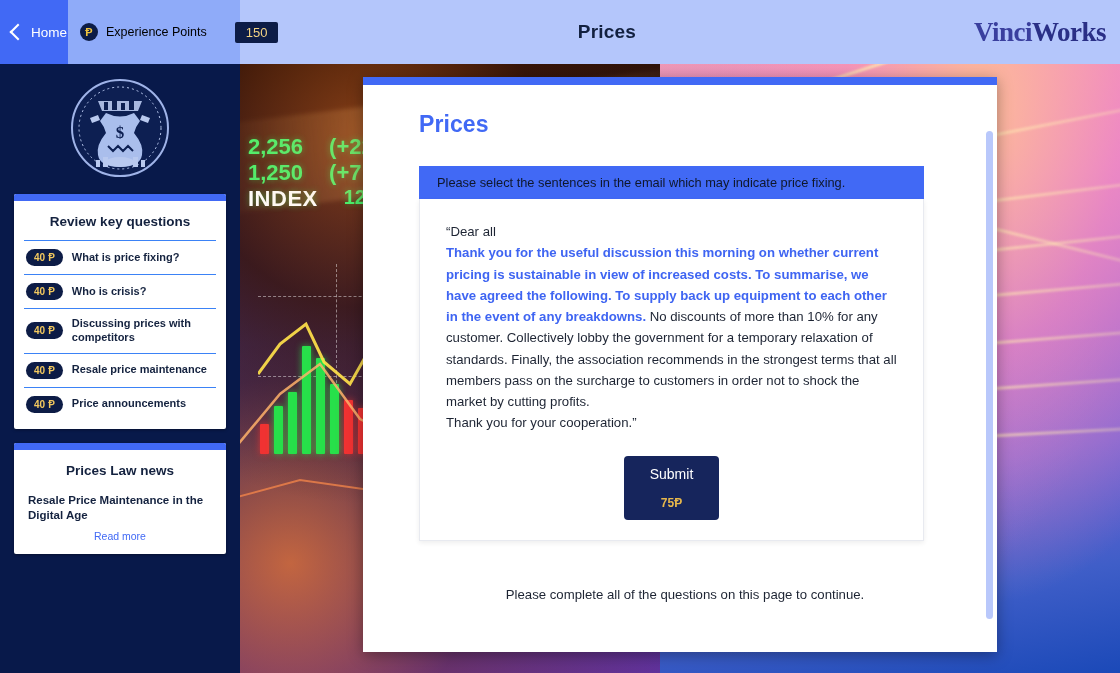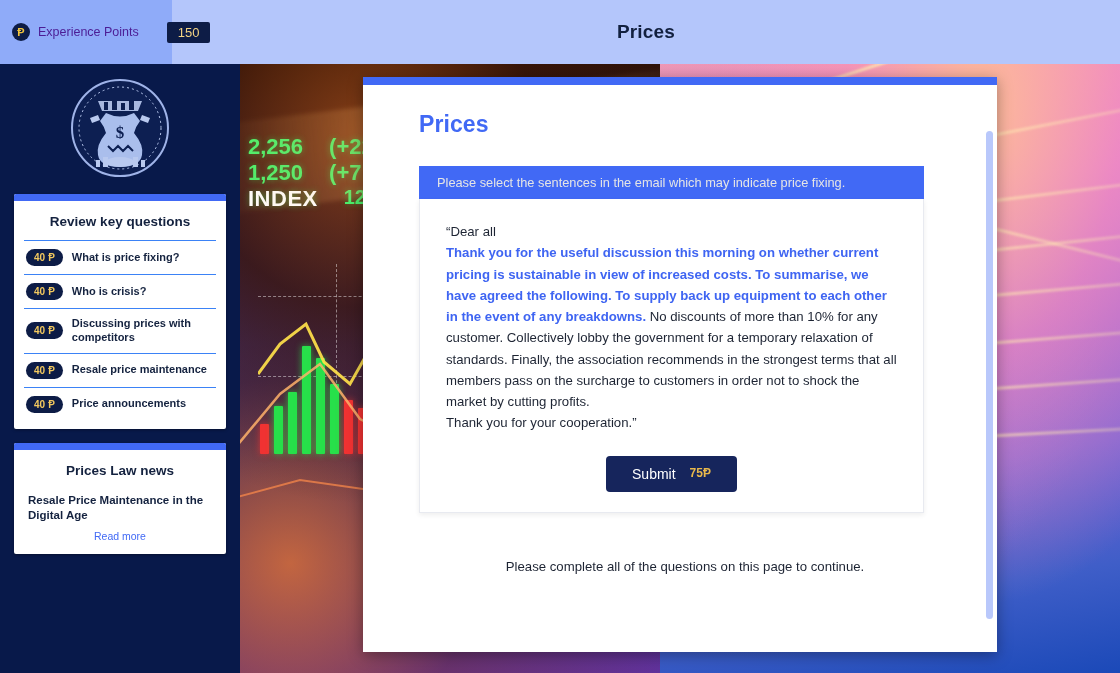--- a/index.html
+++ b/index.html
@@ -40,21 +40,21 @@
     display: flex; align-items: center; gap: 8px;
     padding-left: 12px;
   }
   .xp-coin {
     width: 18px; height: 18px; border-radius: 50%;
     background: #0d1c46;
     display: flex; align-items: center; justify-content: center;
     color: #f0c33c; font-size: 11px; font-weight: bold;
     flex: 0 0 auto;
   }
-  .xp-label { color: #4c1d95; font-size: 12.5px; white-space: nowrap; }
+  .xp-label { color: #000000; font-size: 12.5px; white-space: nowrap; }
   .xp-count {
     background: #0d1c46; color: #f3d383;
     font-size: 13px; padding: 3px 11px; border-radius: 2px;
     margin-left: 20px;
   }
   .topbar-title {
     flex: 1 1 auto;
     display: flex; align-items: center; justify-content: center;
     color: #12203f; font-size: 19px; font-weight: bold;
     letter-spacing: .2px;
@@ -204,43 +204,44 @@
   .page-title {
     color: #4169f5; font-size: 23px; font-weight: bold; letter-spacing: .1px;
     margin-bottom: 22px;
   }
   .intro {
     color: #1d2433; font-size: 13.2px; line-height: 1.62;
     width: 474px;
   }
   .q-block { margin-top: 28px; width: 505px; }
   .q-prompt {
-    background: #4169f5; color: #e5e5e5;
+    background: #4169f5; color: #0f172a;
     font-size: 12.8px; padding: 9px 18px; margin-top: 14px;
   }
   .email-box {
     background: #ffffff;
     border: 1px solid #e8eaf0;
     border-top: none;
     box-shadow: 0 2px 5px rgba(0,0,0,.07);
     padding: 22px 26px 20px;
   }
   .email-text { font-size: 13.2px; line-height: 1.61; color: #1d2433; }
   .sel {
     color: #3f65f2; font-weight: bold; cursor: pointer;
   }
   .plain { cursor: pointer; }
   .submit-wrap { display: flex; justify-content: center; margin-top: 22px; }
   .submit-btn {
     background: #16255c; color: #ffffff;
     border: none; border-radius: 4px;
     font-family: "Liberation Sans", sans-serif;
     font-size: 14px; padding: 10px 26px;
-    display: flex; gap: 14px;
+    display: flex; align-items: center; gap: 14px;
     cursor: pointer;
+    flex-direction: column;
   }
   .submit-cost { color: #e8b84b; font-size: 12px; font-weight: bold; }
   .complete-note {
     text-align: center; font-size: 13.2px; color: #1d2433;
     margin-top: 46px;
   }
   .card-scrollbar {
     position: absolute; right: 4px; top: 54px; width: 7px; height: 542px;
     z-index: 25;
   }
@@ -317,28 +318,36 @@
       <div class="binary" style="left:10px;  top:282px;">0 1 1 0 1 0</div>
       <div class="binary" style="left:10px;  top:318px;">1 0 1 0 1 0</div>
       <div class="binary" style="left:10px;  top:392px;">0 1 1 0 1 1</div>
       <div class="binary" style="left:10px;  top:424px;">1 0 0 1 0 0</div>
       <div class="binary" style="left:10px;  top:456px;">0 1 1 0 1 0</div>
       <div class="binary" style="left:10px;  top:488px;">1 0 1 0 0 1</div>
     </div>
   </div>
 
   <div class="topbar">
+    <div class="home-zone">
+      <span class="chev"></span>
+      <span class="home-label">Home</span>
+    </div>
     <div class="xp-zone">
       <span class="xp-coin">
         <span>Ᵽ</span>
       </span>
       <span class="xp-label">Experience Points</span>
       <span class="xp-count">150</span>
     </div>
     <div class="topbar-title">Prices</div>
+    <div class="brand">
+      <span>Vinci</span>
+        <span class="accent">Works</span>
+    </div>
   </div>
 
   <div class="sidebar">
 
     <div class="emblem">
       <svg width="104" height="104" viewBox="0 0 104 104">
         <circle cx="52" cy="52" r="48" fill="#0d1f52" stroke="#9fb3e8" stroke-width="2"></circle>
         <circle cx="52" cy="52" r="41" fill="none" stroke="#b9c9ef" stroke-width="1" stroke-dasharray="2 3"></circle>
         <path d="M30 25 h44 l-4 10 h-36 z" fill="#b9c9ef" opacity=".9"></path>
         <rect x="36" y="26" width="4" height="8" fill="#0d1f52"></rect>

